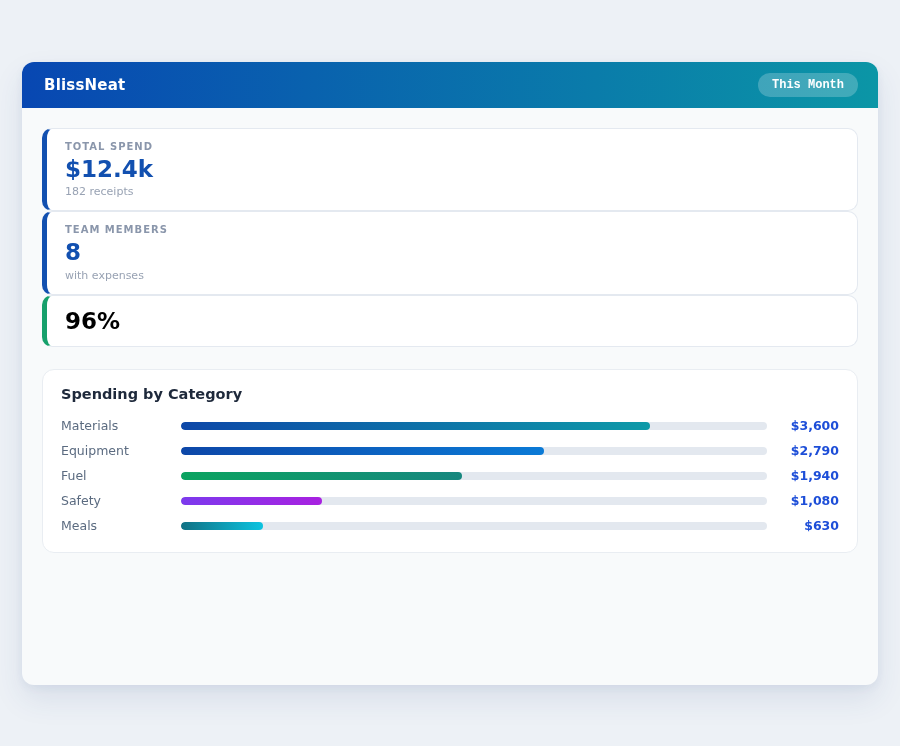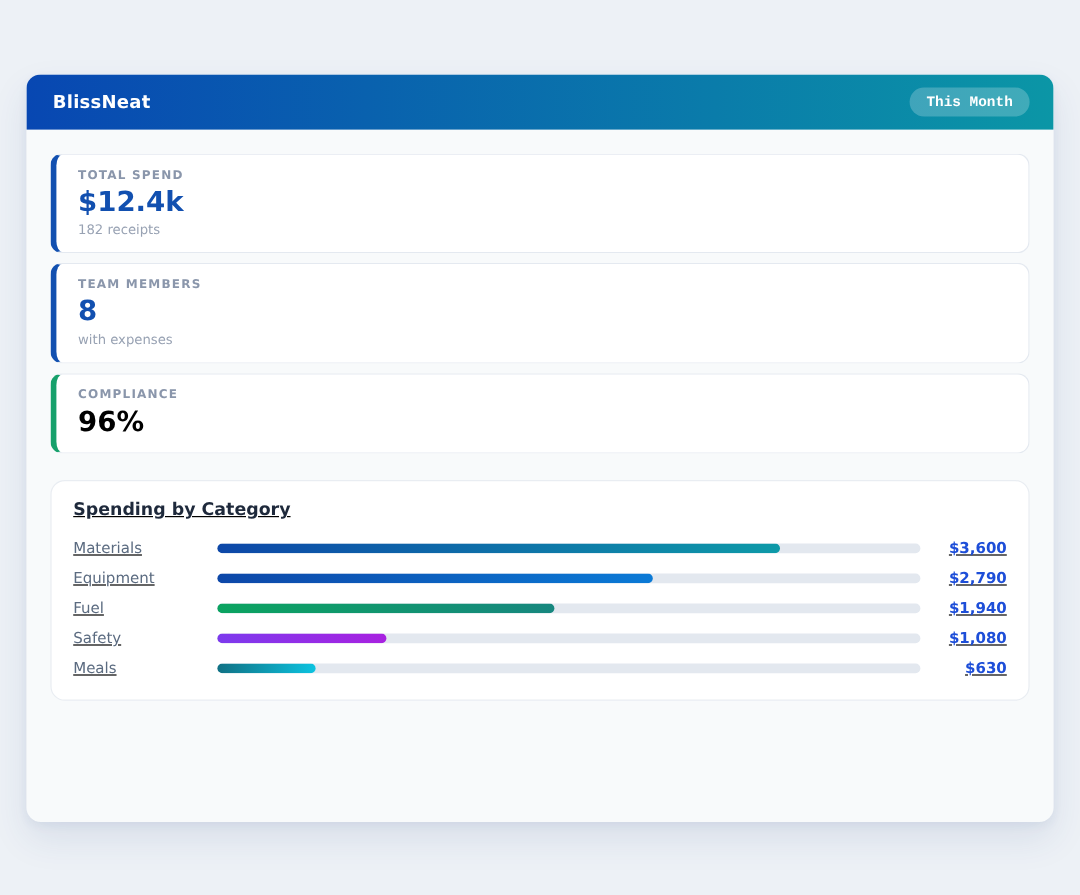--- a/index.html
+++ b/index.html
@@ -37,41 +37,39 @@
     border: none; cursor: pointer;
     font-family: Liberation Mono, monospace;
   }
   .content { padding: 20px; }
   .stat-card {
     background: #ffffff;
     border: 1px solid #e4e9f0;
     border-left: 5px solid #1250b0;
     border-radius: 10px;
     padding: 12px 18px;
-    margin-bottom: 8px;
   }
   .stat-label {
     font-size: 10px; font-weight: bold; letter-spacing: 1px;
     color: #8a96ab; text-transform: uppercase;
     display: block; margin-bottom: 4px;
   }
   .stat-value {
     font-size: 23px; font-weight: bold; color: #1250b0; line-height: 1.15;
     display: block;
   }
   .stat-sub {
     font-size: 11px; color: #98a2b3; display: block; margin-top: 3px;
   }
   .spending-card {
     background: #ffffff;
     border: 1px solid #e9edf2;
     border-radius: 12px;
     padding: 16px 18px 14px 18px;
     margin-top: 22px;
-    text-decoration: underline;
   }
   .spending-title {
     font-size: 14.5px; font-weight: bold; color: #1e293b;
     margin-bottom: 11px;
   }
   .bar-row {
     display: flex; align-items: center;
     height: 25px;
   }
   .bar-label {
@@ -112,21 +110,20 @@
       </div>
 
       <div class="stat-card" style="border-left-color: rgb(18, 80, 176);">
         <span class="stat-label">TEAM MEMBERS</span>
         <span class="stat-value" style="color: rgb(18, 80, 176);">8</span>
         <span class="stat-sub">with expenses</span>
       </div>
 
 
       <div class="stat-card" style="border-left-color: rgb(22, 160, 107);">
-        <span class="stat-label">COMPLIANCE</span>
         <span class="stat-value" style="color: #000000;">96%</span>
       </div>
 
       <div class="spending-card">
         <div class="spending-title">Spending by Category</div>
 
         <div class="bar-row">
           <span class="bar-label">Materials</span>
           <div class="bar-track" style="background: rgb(227, 232, 239);">
             <div class="bar-fill" style="width: 80%; background: linear-gradient(90deg, rgb(13, 71, 168), rgb(14, 154, 168));"></div>

